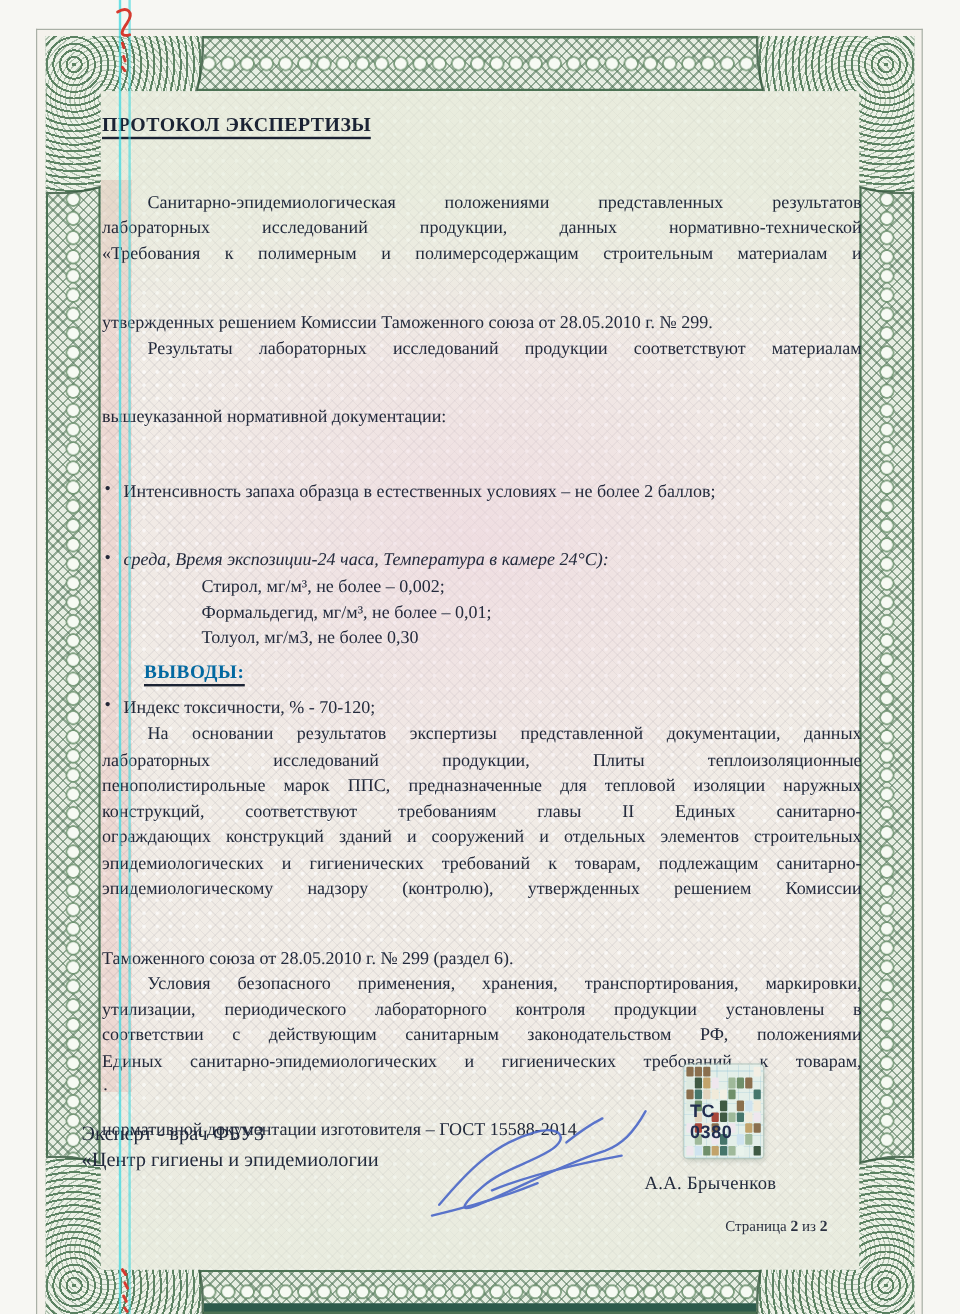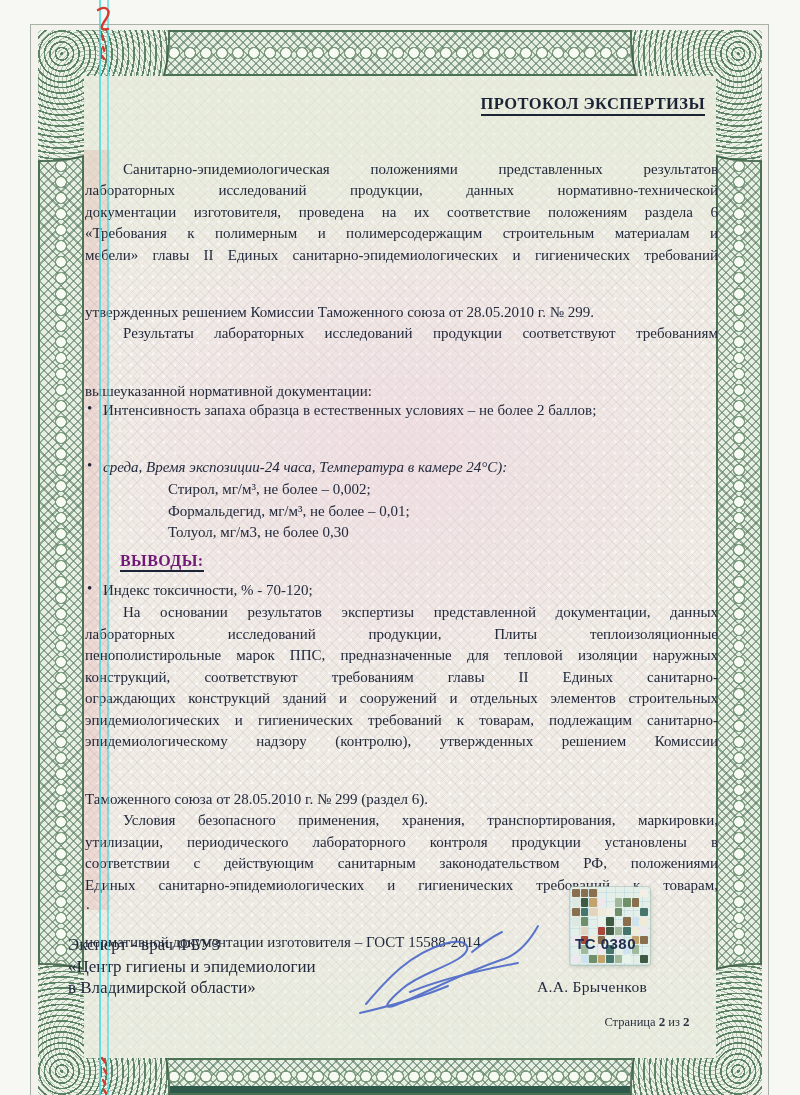--- a/index.html
+++ b/index.html
@@ -63,49 +63,49 @@
     background-image:
       radial-gradient(ellipse 420px 330px at 50% 38%, rgba(238,212,222,.6), rgba(0,0,0,0) 75%),
       linear-gradient(180deg, rgba(226,236,214,.55) 0 8%, rgba(0,0,0,0) 22%, rgba(0,0,0,0) 80%, rgba(226,236,216,.5) 97%),
       radial-gradient(circle at 3px 3px, rgba(255,255,255,.7) 1.3px, rgba(0,0,0,0) 1.8px),
       repeating-linear-gradient(45deg, rgba(150,148,158,.13) 0 1px, rgba(0,0,0,0) 1px 6px),
       repeating-linear-gradient(-45deg, rgba(150,148,158,.13) 0 1px, rgba(0,0,0,0) 1px 6px);
     background-size:auto,auto,11px 11px,auto,auto;
   }
   
   .abs{position:absolute;}
-  .doc-title{left:85px;top:94px;width:620px;text-align:right;font-weight:bold;
+  .doc-title{left:85px;top:94px;width:620px;text-align:left;font-weight:bold;
     font-size:16.5px;letter-spacing:.4px;color:#1b2334;}
   .doc-title span{border-bottom:2px solid #1b2334;padding-bottom:1px;}
   .para{left:85px;width:633px;font-size:15px;}
   .line{text-align:justify;text-align-last:justify;line-height:21.4px;}
   .line.last{text-align-last:left;margin-top:36px;}
   .line.first{text-indent:38px;}
   #block-p12{top:159px;}
   #block-bullets{top:364px;}
   .bullet-item{position:relative;padding-left:18px;}
   .bullet-item .marker{position:absolute;left:2px;top:0;font-size:15px;}
   .b-gap{margin-top:8px;}
   .sub-line{line-height:21.8px;padding-left:65px;}
   .italic{font-style:italic;}
   #conclusions-heading{left:85px;top:552px;width:633px;padding-left:35px;box-sizing:border-box;
-    font-weight:bold;font-size:16px;letter-spacing:.4px;color:#701a75;}
+    font-weight:bold;font-size:16px;letter-spacing:.4px;color:#0369a1;}
   #conclusions-heading span{border-bottom:2px solid #1b2334;padding-bottom:1px;}
   #block-p34{top:602px;}
   #block-p34 .line{line-height:21.5px;}
   #stray-period{left:86px;top:896px;font-size:15px;}
   #expert-block{left:68px;top:934px;font-size:17px;line-height:21.6px;}
   #expert-name{left:537px;top:978px;font-size:15.5px;letter-spacing:.3px;}
   #page-footer{left:557px;top:1014px;width:180px;text-align:center;font-size:12.5px;color:#2a3040;}
   #page-footer b{font-size:13px;}
   
   #signature{left:352px;top:912px;width:205px;height:105px;}
   
   #stamp{
-    left:570px;top:887px;width:80px;height:78px;border-radius:3px;
+    left:570px;top:887px;width:66px;height:78px;border-radius:3px;
     background-color:#e4efe9;
     background-image:
       repeating-linear-gradient(0deg, rgba(150,196,214,.28) 0 1px, rgba(0,0,0,0) 1px 9px),
       repeating-linear-gradient(90deg, rgba(150,196,214,.28) 0 1px, rgba(0,0,0,0) 1px 9px);
     box-shadow:0 0 0 1px rgba(160,190,180,.5), 1px 2px 4px rgba(90,110,100,.25);
     overflow:hidden;
   }
   #stamp-grid{position:absolute;inset:2px;display:grid;
     grid-template-columns:repeat(9,1fr);grid-template-rows:repeat(8,1fr);gap:1px;}
   #stamp-grid div{border-radius:1px;}
@@ -143,25 +143,23 @@
   </div>
 <div class="sheet"></div>
 
 <div class="abs doc-title">
   <span>ПРОТОКОЛ ЭКСПЕРТИЗЫ</span>
 </div>
 
 <div class="abs para" id="block-p12">
   <div class="line first">Санитарно-эпидемиологическая положениями представленных результатов</div>
   <div class="line">лабораторных исследований продукции, данных нормативно-технической</div>
-  <div class="line">документации изготовителя, проведена на их соответствие положениям раздела 6</div>
   <div class="line">«Требования к полимерным и полимерсодержащим строительным материалам и</div>
-  <div class="line">мебели» главы II Единых санитарно-эпидемиологических и гигиенических требований</div>
   <div class="line last">утвержденных решением Комиссии Таможенного союза от 28.05.2010 г. № 299.</div>
-  <div class="line first">Результаты лабораторных исследований продукции соответствуют требованиям</div>
+  <div class="line first">Результаты лабораторных исследований продукции соответствуют материалам</div>
   <div class="line last">вышеуказанной нормативной документации:</div>
 </div>
 
 <div class="abs para" id="block-bullets">
   <div class="bullet-item">
     <span class="marker">•</span>
     <div class="line last">Интенсивность запаха образца в естественных условиях – не более 2 баллов;</div>
   </div>
   <div class="bullet-item b-gap">
     <span class="marker">•</span>
@@ -194,21 +192,20 @@
   <div class="line">соответствии с действующим санитарным законодательством РФ, положениями</div>
   <div class="line">Единых санитарно-эпидемиологических и гигиенических требований к товарам,</div>
   <div class="line last">нормативной документации изготовителя – ГОСТ 15588-2014</div>
 </div>
 
 <div class="abs" id="stray-period">.</div>
 
 <div class="abs" id="expert-block">
   <div>Эксперт - врач ФБУЗ</div>
   <div>«Центр гигиены и эпидемиологии</div>
-  <div>в Владимирской области»</div>
 </div>
 
 <svg class="abs" id="signature" viewBox="0 0 205 105">
   <g fill="none" stroke="#4a67c8" stroke-width="2" stroke-linecap="round" opacity="0.9">
     <path d="M14,92 C36,66 58,42 92,32 C114,25 124,36 106,47 C88,58 66,63 50,77 C36,89 28,99 44,93 C72,82 112,60 152,47 C166,42 176,32 186,14"></path>
     <path d="M58,80 C92,66 134,57 166,51"></path>
     <path d="M8,101 C34,95 62,88 96,74"></path>
     <path d="M120,40 C130,32 142,24 150,20"></path>
   </g>
 </svg>

